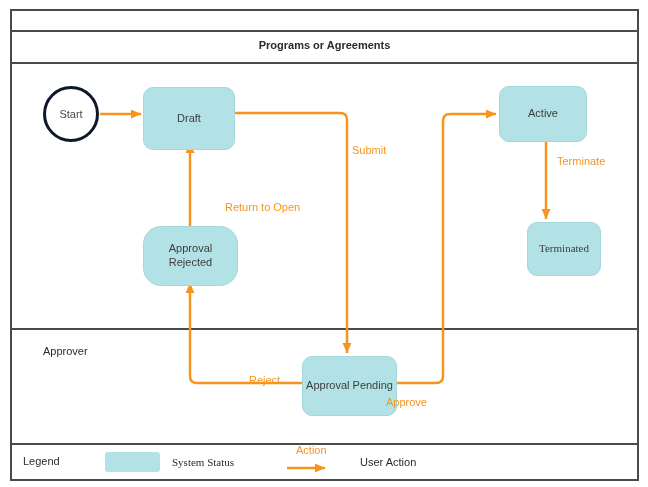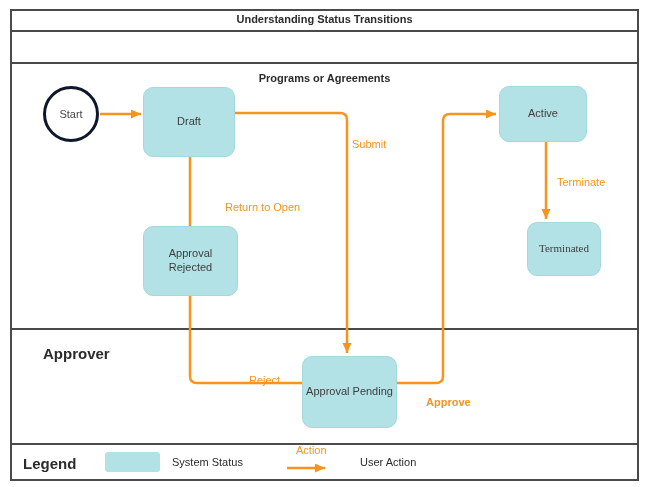--- a/index.html
+++ b/index.html
@@ -10,21 +10,21 @@
   .frame{
     position:absolute;left:10px;top:9px;width:629px;height:472px;
     border:2px solid #4a4a4a;box-sizing:border-box;background:#fff;
   }
   .hline{position:absolute;left:10px;width:629px;height:2px;background:#4a4a4a;}
   .band-title{
     position:absolute;left:10px;width:629px;text-align:center;
     font-size:11px;font-weight:bold;color:#2b2b2b;
   }
   .lane-label{
-    position:absolute;font-size:15px;font-weight:bold;color:#2b2b2b;
+    position:absolute;font-size:11px;font-weight:normal;color:#2b2b2b;
   }
   .node{
     position:absolute;display:flex;align-items:center;justify-content:center;
     background:#b2e2e5;border:1px solid #a4d8dd;border-radius:10px;
     box-sizing:border-box;font-size:11px;color:#3d3d3d;text-align:center;line-height:1.25;
   }
   .start-circle{
     position:absolute;display:flex;align-items:center;justify-content:center;
     width:56px;height:56px;border-radius:50%;border:3px solid #0f172a;
     box-sizing:border-box;background:#fff;font-size:11px;color:#4a4a4a;text-align:right;
@@ -45,22 +45,21 @@
 <body>
 
 <div id="canvas">
 
   <div class="frame"></div>
   <div class="hline" style="top:30px;"></div>
   <div class="hline" style="top:62px;"></div>
   <div class="hline" style="top:328px;"></div>
   <div class="hline" style="top:443px;"></div>
 
-  <div class="band-title" style="top:13px;">Understanding Status Transitions</div>
-  <div class="band-title" style="top:39px;margin-top:33px;">Programs or Agreements</div>
+  <div class="band-title" style="top:39px;">Programs or Agreements</div>
   <div class="lane-label" style="left:43px;top:345px;">Approver</div>
 
   <svg class="wires" width="648" height="487" viewBox="0 0 648 487">
     <defs>
       <marker id="ah" markerUnits="userSpaceOnUse" markerWidth="12" markerHeight="12" refX="10" refY="4.5" orient="auto">
         <path d="M0,0 L10,4.5 L0,9 Z" fill="#f7941d"></path>
       </marker>
     </defs>
     <g fill="none" stroke="#f7941d" stroke-width="2.5">
       <path d="M 100 114 L 141 114" marker-end="url(#ah)"></path>
@@ -69,41 +68,41 @@
       <path d="M 302 383 L 197 383 Q 190 383 190 376 L 190 283" marker-end="url(#ah)"></path>
       <path d="M 397 383 L 436 383 Q 443 383 443 376 L 443 121 Q 443 114 450 114 L 496 114" marker-end="url(#ah)"></path>
       <path d="M 546 142 L 546 219" marker-end="url(#ah)"></path>
       <path d="M 287 468 L 325 468" marker-end="url(#ah)"></path>
     </g>
   </svg>
 
   <div class="start-circle" style="left:43px;top:86px;">
     <span>Start</span>
   </div>
-  <div class="node" style="left:143px;top:87px;width:92px;height:70px;">
+  <div class="node" style="left:143px;top:87px;width:92px;height:63px;">
     <span>Draft</span>
   </div>
-  <div class="node" style="left:143px;top:226px;width:95px;height:70px;padding:0 12px;">
+  <div class="node" style="left:143px;top:226px;width:95px;height:60px;padding:0 12px;border-radius:18px;">
     <span>Approval Rejected</span>
   </div>
   <div class="node" style="left:499px;top:86px;width:88px;height:56px;">
     <span>Active</span>
   </div>
   <div class="node" style="left:527px;top:222px;width:74px;height:54px;font-family:Liberation Serif, serif;">
     <span>Terminated</span>
   </div>
-  <div class="node" style="left:302px;top:356px;width:95px;height:72px;padding:0 2px;">
+  <div class="node" style="left:302px;top:356px;width:95px;height:60px;padding:0 2px;">
     <span>Approval Pending</span>
   </div>
 
-  <div class="tlabel" style="left:352px;top:138px;">Submit</div>
+  <div class="tlabel" style="left:352px;top:144px;">Submit</div>
   <div class="tlabel" style="left:197px;top:201px;margin-left:28px;">Return to Open</div>
   <div class="tlabel" style="left:249px;top:374px;">Reject</div>
-  <div class="tlabel" style="left:426px;top:396px;font-weight:bold;">Approve</div>
-  <div class="tlabel" style="left:557px;top:176px;">Terminate</div>
+  <div class="tlabel" style="left:386px;top:396px;">Approve</div>
+  <div class="tlabel" style="left:557px;top:155px;">Terminate</div>
 
   <div class="lane-label" style="left:23px;top:455px;">Legend</div>
   <div class="legend-swatch" style="left:105px;top:452px;"></div>
-  <div class="legend-text" style="left:172px;top:456px;">System Status</div>
+  <div class="legend-text" style="left:172px;top:456px;font-family:Liberation Serif, serif;">System Status</div>
   <div class="tlabel" style="left:296px;top:444px;">Action</div>
   <div class="legend-text" style="left:360px;top:456px;">User Action</div>
 
 </div>
 
 </body></html>

